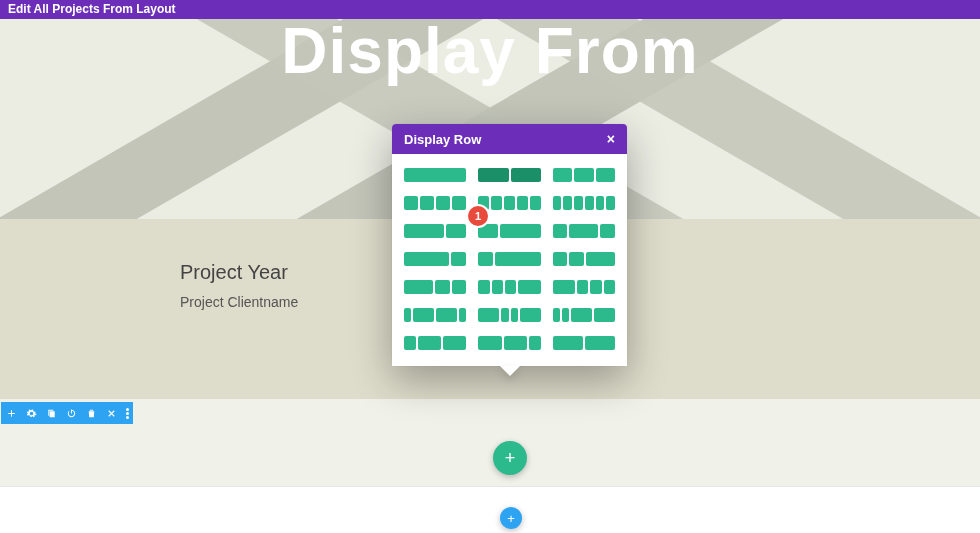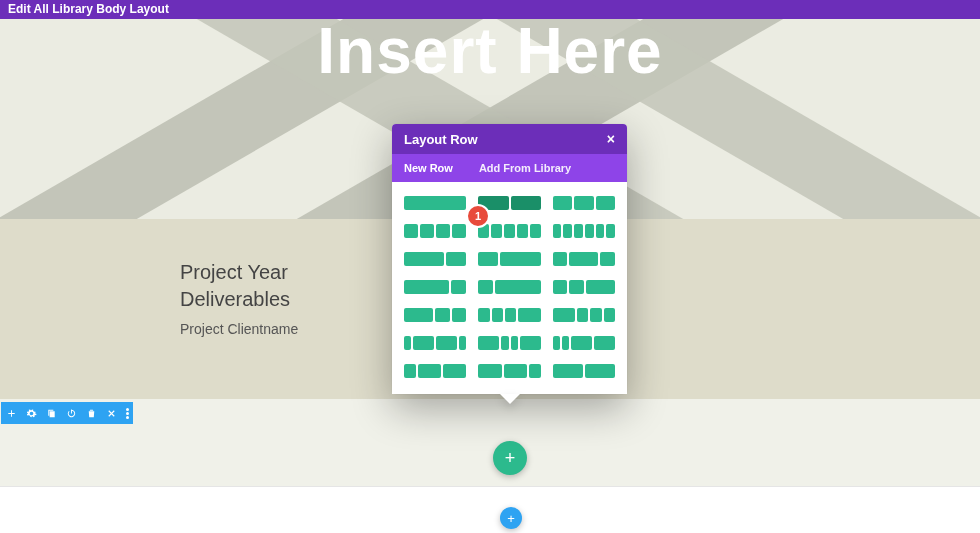--- a/index.html
+++ b/index.html
@@ -72,36 +72,35 @@
       <rect width="980" height="200" fill="#ebece2"></rect>
       <g transform="rotate(-30 490 100)">
         <rect x="-200" y="-60" width="1400" height="70" fill="#c3c5b9"></rect>
         <rect x="-200" y="90" width="1400" height="70" fill="#c3c5b9"></rect>
       </g>
       <g transform="rotate(30 490 100)">
         <rect x="-200" y="-60" width="1400" height="70" fill="#c3c5b9" opacity=".85"></rect>
         <rect x="-200" y="90" width="1400" height="70" fill="#c3c5b9" opacity=".85"></rect>
       </g>
     </svg>
-    <div class="hero-title">Insert Here</div>
+    <div class="hero-title">Display From</div>
   </div>
 
   <div class="content-band">
     <div class="content-inner">
       <div class="proj-line">Project Year</div>
-      <div class="proj-line">Deliverables</div>
       <div class="proj-desc">Project Clientname</div>
     </div>
   </div>
 
   <div class="below-band"></div>
   <div class="bottom-strip"></div>
 
   <div class="admin-bar">
-    <span>Edit All Library Body Layout</span>
+    <span>Edit All Projects From Layout</span>
   </div>
 
   <div class="section-toolbar">
     <div class="tool-btn">
         <svg viewBox="0 0 24 24">
           <path d="M11 5h2v6h6v2h-6v6h-2v-6H5v-2h6z"></path>
         </svg>
       </div>
     <div class="tool-btn">
         <svg viewBox="0 0 24 24">
@@ -130,26 +129,22 @@
       </div>
     <div class="tool-btn dots-btn">
       <div class="d"></div>
       <div class="d"></div>
       <div class="d"></div>
     </div>
   </div>
 
   <div class="modal">
     <div class="modal-header">
-      <span class="modal-title">Layout Row</span>
+      <span class="modal-title">Display Row</span>
       <span class="close-btn">×</span>
-    </div>
-    <div class="modal-tabs">
-      <span class="tab active">New Row</span>
-      <span class="tab">Add From Library</span>
     </div>
     <div class="modal-body">
       <div class="layout-grid" id="layout-grid">
 
       <div class="layout-option">
             <div class="col" style="flex: 1 1 0%;"></div>
           </div>
           <div class="layout-option sel">
             <div class="col" style="flex: 1 1 0%;"></div>
             <div class="col" style="flex: 1 1 0%;"></div>

